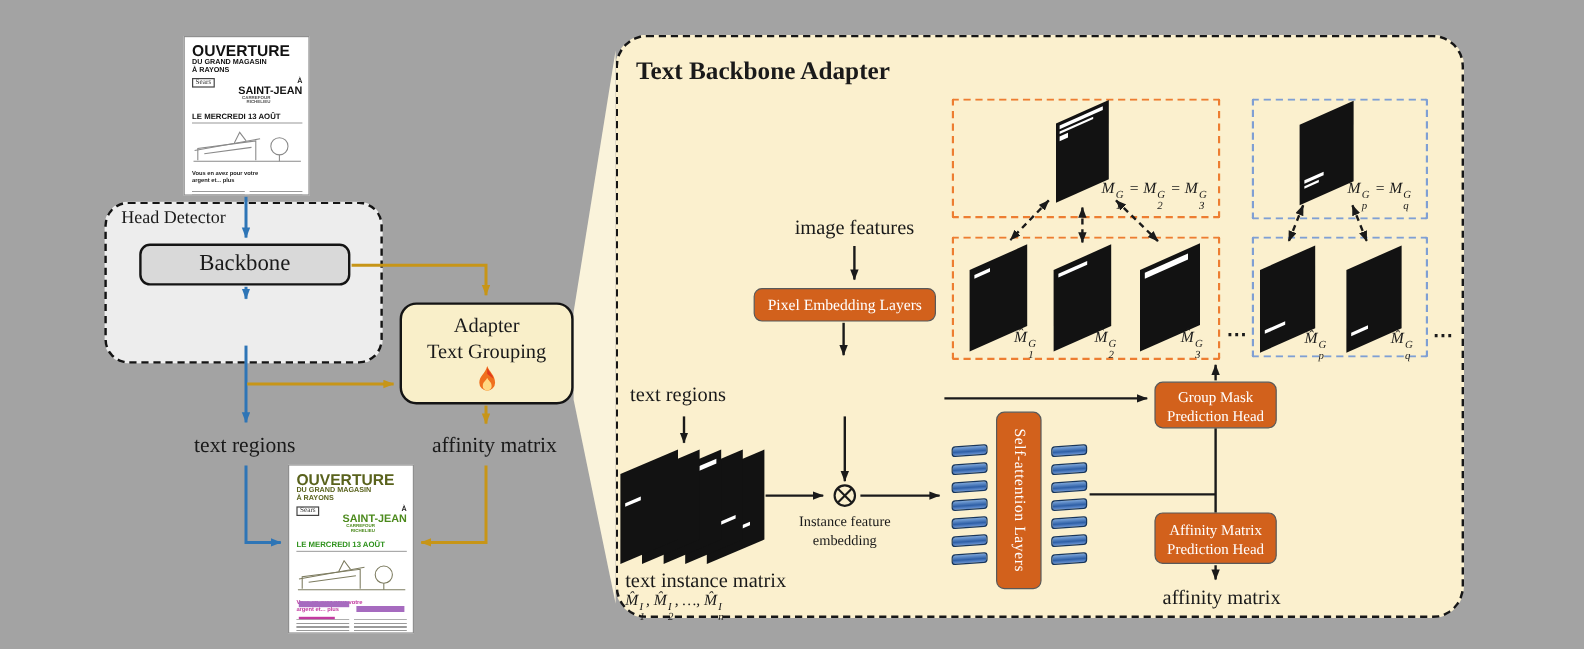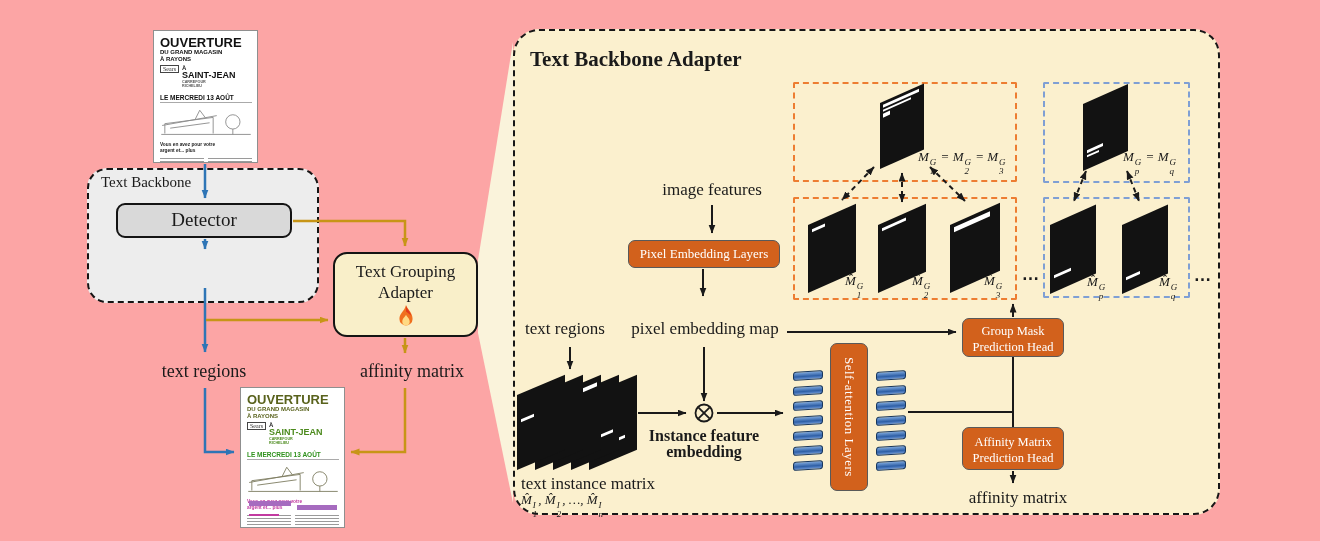--- a/index.html
+++ b/index.html
@@ -1,38 +1,38 @@
 <!DOCTYPE html>
 <html><head>
 <meta charset="utf-8">
 <style>
   html,body{margin:0;padding:0;background:#ffffff;}
   body{font-family:"Liberation Serif",serif;color:#1a1a1a;}
-  .canvas{position:relative;width:1320px;height:541px;background:#fca5a5;overflow:hidden;}
+  .canvas{position:relative;width:1320px;height:541px;background:#a3a3a3;overflow:hidden;}
   .abs{position:absolute;}
   .cl{position:absolute;transform:translateX(-50%);white-space:nowrap;text-align:center;}
   .lbl{font-size:17px;text-align:right;}
   .lbl-big{font-size:18px;}
   svg.layer{position:absolute;left:0;top:0;pointer-events:none;}
 
   
   .detector{position:absolute;left:87px;top:168px;width:232px;height:135px;background:#EDEDED;
             border:2.5px dashed #141414;border-radius:20px;box-sizing:border-box;}
   .node{position:absolute;background:#D9D9D9;border:2px solid #141414;border-radius:9px;
         box-sizing:border-box;text-align:center;font-size:19px;line-height:30px;}
   .tga{position:absolute;left:333px;top:252px;width:145px;height:85px;background:#F9EFC9;
        border:2.5px solid #141414;border-radius:14px;box-sizing:border-box;text-align:center;
        font-size:17px;line-height:1.25;padding-top:7px;}
 
   
   .poster{position:absolute;background:#ffffff;border:1px solid #8f8f8f;box-sizing:border-box;
           padding:5px 5px 3px 6px;font-family:"Liberation Sans",sans-serif;overflow:hidden;}
   .p-head{font-weight:bold;font-size:13px;line-height:1;letter-spacing:0px;color:#111;}
   .p-sub{font-weight:bold;font-size:6px;line-height:1.15;color:#111;}
-  .p-brandrow{display:flex;gap:3px;margin-top:2px;align-items:flex-start;}
+  .p-brandrow{display:flex;gap:3px;margin-top:2px;align-items:flex-start;text-align:right;}
   .p-brand{border:1px solid #444;font-family:"Liberation Serif",serif;font-size:6px;padding:0 2px;color:#333;}
   .p-at{font-size:6px;font-weight:bold;line-height:1;}
   .p-loc{font-weight:bold;font-size:9px;line-height:1;color:#111;}
   .p-locsub{font-size:6px;transform:scale(.62);transform-origin:left top;font-weight:bold;color:#555;line-height:1;}
   .p-date{font-weight:bold;font-size:6.5px;margin-top:2px;color:#111;}
   .p-rule{height:1px;background:#aaa;margin:1px 0 1px 0;}
   .p-slogan{font-weight:bold;font-size:6px;transform:scale(.8);transform-origin:left top;line-height:1.2;color:#222;}
   .p-fine{display:flex;gap:4px;margin-top:2px;}
   .p-fcol{flex:1;height:15px;background:repeating-linear-gradient(#9a9a9a 0 1px,transparent 1px 3px);}
   .colored .p-head,.colored .p-sub{color:#59621c;}
@@ -56,21 +56,21 @@
   .gm{transform:skewY(-24deg);transform-origin:left top;}
   .im{transform:skewY(-23deg);transform-origin:left top;}
   .wm{position:absolute;background:#fff;}
   .bars{position:absolute;display:flex;flex-direction:column;gap:6px;}
   .bar{width:30px;height:9px;border:1.5px solid #17365D;border-radius:3px;box-sizing:border-box;
        background:linear-gradient(180deg,#7DA7DC 0%,#2E5FA6 60%,#6C96D6 100%);transform:skewY(-4deg);}
   .math{font-style:italic;font-size:13px;white-space:nowrap;}
   .math .ss{display:inline-flex;flex-direction:column;align-items:flex-start;line-height:1;
             font-size:9px;vertical-align:-4px;margin-left:1px;margin-right:1px;}
   .dots{position:absolute;font-size:17px;font-weight:bold;letter-spacing:1px;}
-  .ifa{font-size:16px;font-weight:bold;}
+  .ifa{font-size:12px;}
 </style>
 </head>
 <body>
 
 <div class="canvas">
 
   <svg class="layer" width="1320" height="541">
     <polygon points="478,260 513,42 513,503 478,333" fill="#FAF3DB"></polygon>
   </svg>
 
@@ -102,26 +102,26 @@
     <div class="p-slogan">
       <span>Vous en avez pour votre</span><br><span>argent et... plus</span>
     </div>
     <div class="p-fine">
       <div class="p-fcol"></div>
         <div class="p-fcol"></div>
     </div>
   </div>
 
   <div class="detector"></div>
-  <div class="abs" style="left:101px;top:174px;font-size:15px;">Text Backbone</div>
-  <div class="node" style="left:116px;top:203px;width:176px;height:35px;">Detector</div>
+  <div class="abs" style="left:101px;top:174px;font-size:15px;">Head Detector</div>
+  <div class="node" style="left:116px;top:203px;width:176px;height:35px;">Backbone</div>
 
   <div class="tga">
+    <div>Adapter</div>
     <div>Text Grouping</div>
-    <div>Adapter</div>
     <svg width="20" height="23" viewBox="0 0 24 28" style="margin-top:1px;">
       <path d="M12 0 C14 6 20 9 20 17 A8 8 0 0 1 4 17 C4 10 10 8 12 0 Z" fill="#F0701E"></path>
       <path d="M12 1 C13 5 17 8 18.5 13 L12 8 Z" fill="#E23B1C"></path>
       <path d="M12 12 C13 15 16.5 16 16.5 20.5 A4.5 4.5 0 0 1 7.5 20.5 C7.5 16 11 15 12 12 Z" fill="#FFD983"></path>
     </svg>
   </div>
 
   <div class="cl lbl-big" style="left:204px;top:361px;">text regions</div>
   <div class="cl lbl-big" style="left:412px;top:361px;">affinity matrix</div>
 
@@ -160,21 +160,20 @@
     <div class="p-hl" style="left:8px;top:113px;width:42px;"></div>
     <div class="p-hl" style="left:56px;top:117px;width:40px;"></div>
     <div class="p-hl2" style="left:8px;top:126px;width:30px;"></div>
   </div>
 
   <div class="panel"></div>
   <div class="panel-title">Text Backbone Adapter</div>
 
   <div class="cl lbl" style="left:712px;top:180px;">image features</div>
   <div class="obox" style="left:628px;top:240px;width:152px;height:28px;line-height:25px;font-size:13px;">Pixel Embedding Layers</div>
-  <div class="cl lbl" style="left:705px;top:319px;">pixel embedding map</div>
   <div class="cl lbl" style="left:565px;top:319px;">text regions</div>
 
   <div class="mask im" style="left:517px;top:395px;width:48px;height:75px;z-index:9;">
     <div class="wm" style="left:4px;top:26px;width:13px;height:2.5px;"></div>
   </div>
   <div class="mask im" style="left:535px;top:395px;width:48px;height:75px;z-index:8;">
     <div class="wm" style="left:4px;top:24px;width:12px;height:2.5px;"></div>
   </div>
   <div class="mask im" style="left:553px;top:395px;width:48px;height:75px;z-index:7;">
     <div class="wm" style="left:2px;top:6px;width:42px;height:3.5px;"></div>

